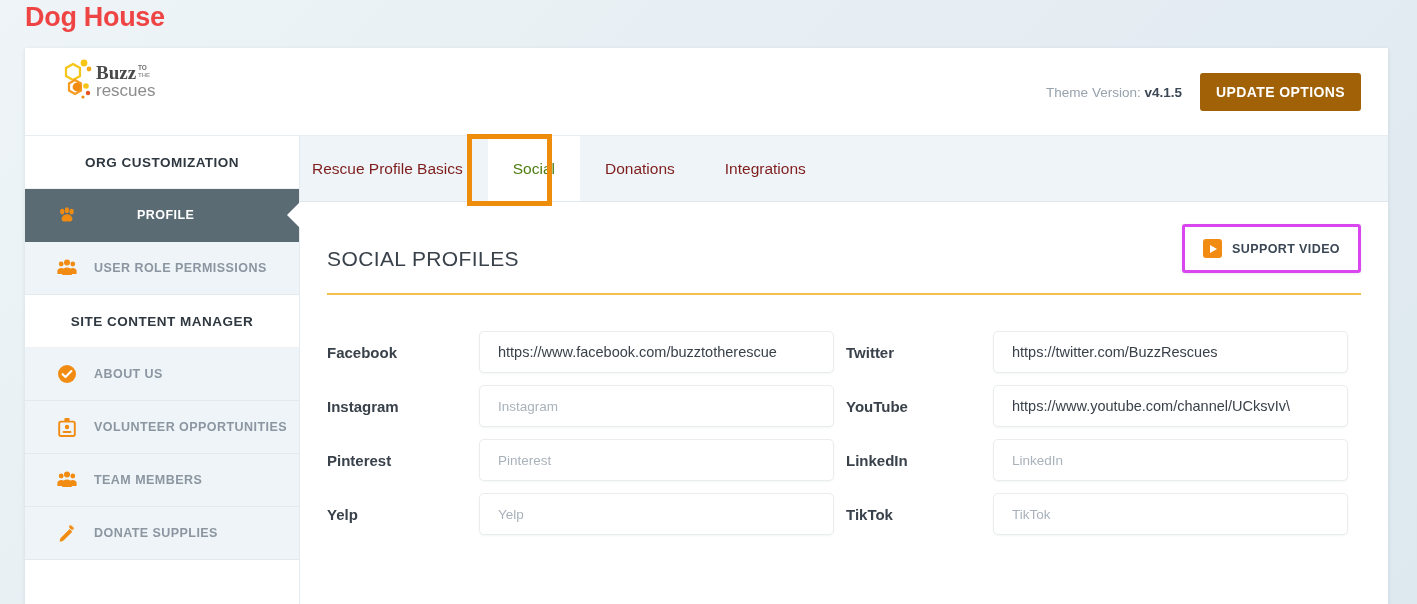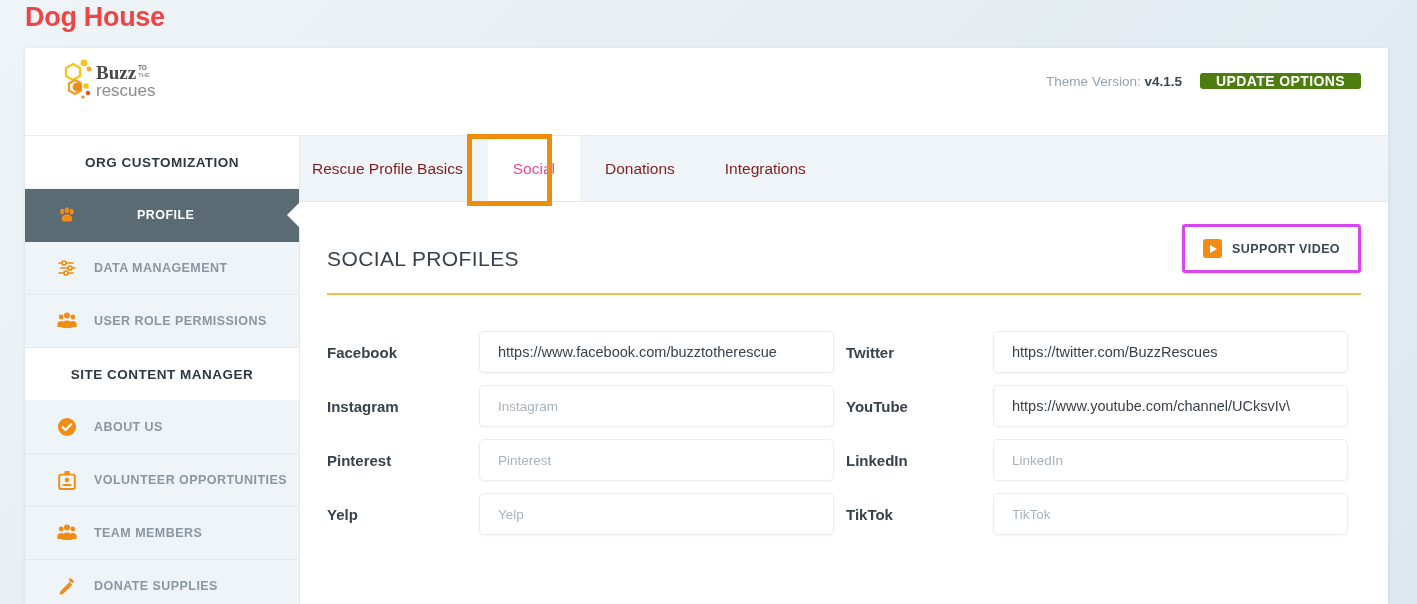--- a/index.html
+++ b/index.html
@@ -67,29 +67,29 @@
   }
 
   .theme-version {
     font-size: 13.5px;
     color: #97a2ad;
     white-space: nowrap;
   }
   .theme-version b { color: #3b4754; font-weight: bold; }
 
   .update-btn {
-    background: #4d7c0f;
+    background: #a16207;
     color: #ffffff;
     border: none;
     border-radius: 3px;
     font-family: inherit;
     font-size: 14px;
     font-weight: bold;
     letter-spacing: 0.4px;
-    padding: 0 16px;
+    padding: 11px 16px;
     cursor: pointer;
     white-space: nowrap;
   }
 
   
   .card-body {
     display: flex;
     height: 472px;
   }
 
@@ -192,21 +192,21 @@
     color: #7f1d1d;
     cursor: pointer;
     white-space: nowrap;
     background: transparent;
     border: none;
     font-family: inherit;
   }
   .tab:first-child { padding-left: 12px; }
   .tab.active {
     background: #ffffff;
-    color: #ec4899;
+    color: #4d7c0f;
   }
 
   
   .tab-highlight {
     position: absolute;
     left: 167px;
     top: -2px;
     width: 85px;
     height: 72px;
     border: 5px solid #ee8c0c;
@@ -369,33 +369,20 @@
             <ellipse cx="5.2" cy="6.6" rx="2.1" ry="2.8"></ellipse>
             <ellipse cx="9.9" cy="5.2" rx="2.1" ry="2.9"></ellipse>
             <ellipse cx="14.6" cy="6.6" rx="2.1" ry="2.8"></ellipse>
             <path d="M10 9.3c3 0 5.4 2.3 5.4 4.6 0 1.8-1.6 2.7-3.2 2.7-1 0-1.6-.4-2.2-.4s-1.2.4-2.2.4c-1.6 0-3.2-.9-3.2-2.7 0-2.3 2.4-4.6 5.4-4.6z"></path>
           </g>
             </svg>
         </span>
         <span class="sb-label">PROFILE</span>
       </div>
 
-      <div class="sb-item">
-        <span class="sb-icon">
-          <svg width="20" height="20" viewBox="0 0 20 20" fill="none" stroke="#f28b12" stroke-width="1.7" stroke-linecap="round">
-            <line x1="2" y1="5" x2="16" y2="5"></line>
-              <circle cx="7" cy="5" r="2" fill="#fff"></circle>
-            <line x1="4" y1="10" x2="18" y2="10"></line>
-              <circle cx="13" cy="10" r="2" fill="#fff"></circle>
-            <line x1="2" y1="15" x2="16" y2="15"></line>
-              <circle cx="9" cy="15" r="2" fill="#fff"></circle>
-          </svg>
-        </span>
-        <span class="sb-label">DATA MANAGEMENT</span>
-      </div>
 
       <div class="sb-item">
         <span class="sb-icon">
           <svg width="20" height="20" viewBox="0 0 20 20">
               <g fill="#f28b12">
             <circle cx="4.2" cy="6" r="2.4"></circle>
                 <path d="M0.4 16v-3c0-1.8 1.7-3.1 3.8-3.1S8 11.2 8 13v3z"></path>
             <circle cx="15.8" cy="6" r="2.4"></circle>
                 <path d="M12 16v-3c0-1.8 1.7-3.1 3.8-3.1s3.8 1.3 3.8 3.1v3z"></path>
             <circle cx="10" cy="4.6" r="3"></circle>

